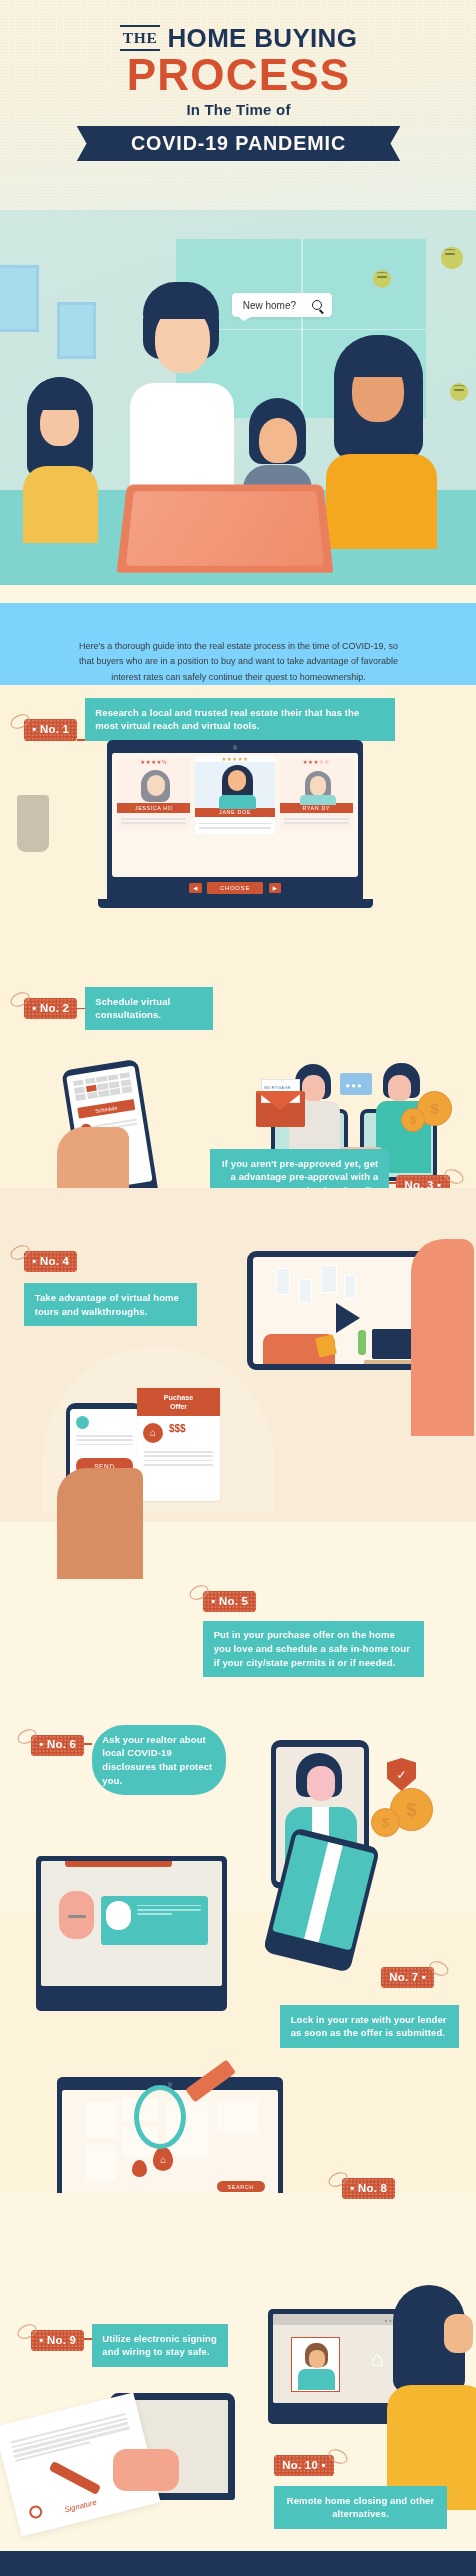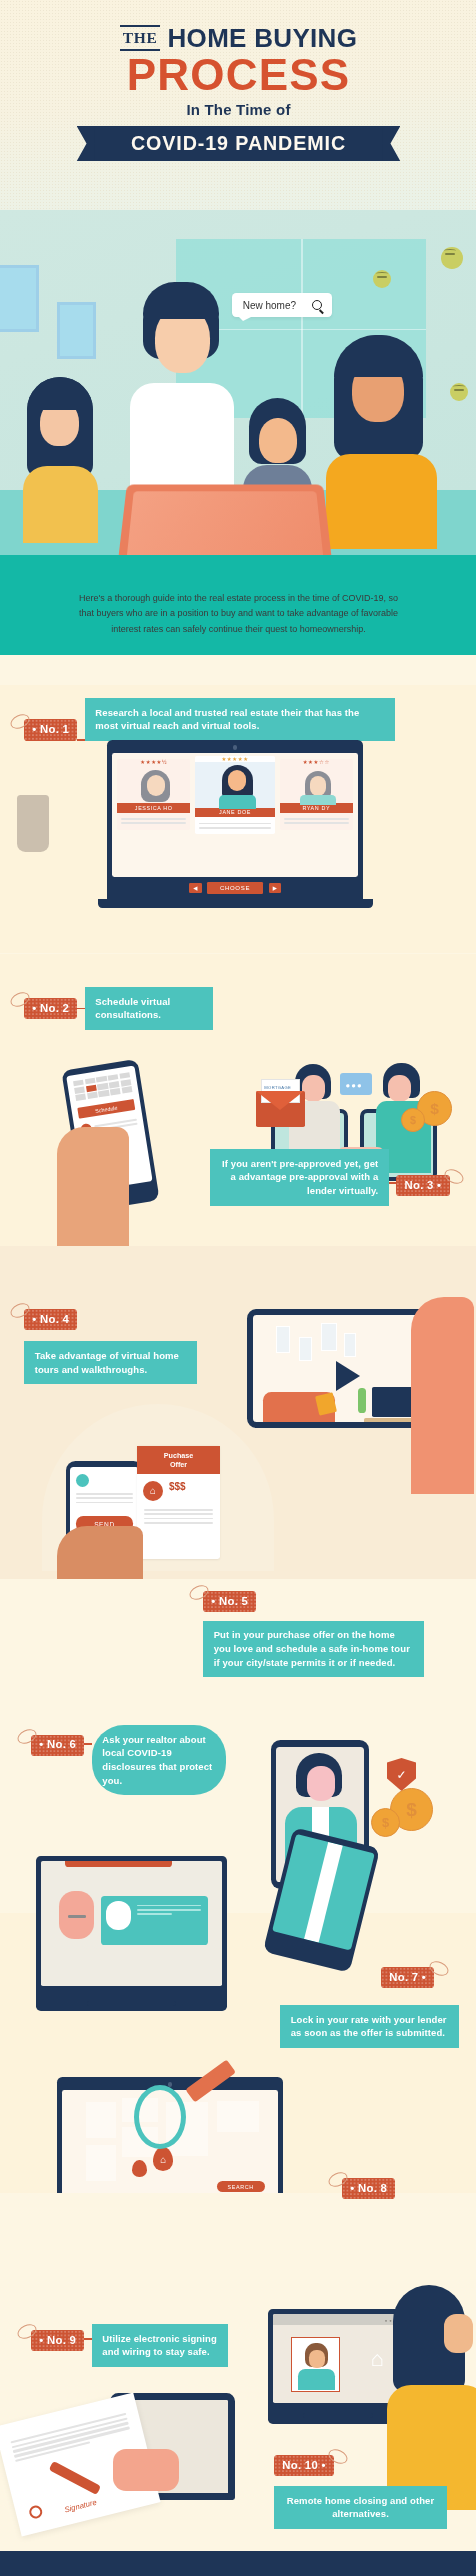--- a/index.html
+++ b/index.html
@@ -64,28 +64,28 @@
   .person { position:absolute; }
   .hair { position:absolute; background:#1e3557; }
   .face { position:absolute; border-radius:48% 48% 44% 44%; }
   .body-sh { position:absolute; border-radius:24px 24px 0 0; }
   .laptop-big { position:absolute; left:122px; top:269px; width:206px; height:95px;
     background:#ea7f5d; border-radius:7.2px 7.2px 2.4px 2.4px; transform:perspective(358px) rotateX(22deg); }
   .laptop-big:after{ content:""; position:absolute; left:8.3px; top:8.3px; right:8.3px; bottom:7.2px;
     background:linear-gradient(120deg,#f4a183,#ef8d6c); border-radius:4.2px; }
 
   
-  .intro { position:absolute; left:0; top:555px; width:477px; height:100px; background:#14b8a6; }
+  .intro { position:absolute; left:0; top:603px; width:477px; height:100px; background:#7dd3fc; }
   .intro p { width:334px; margin:36px auto 0; text-align:center; font-size:9px; line-height:1.7; color:#3b3b3b; }
 
   
   .sec { position:absolute; left:0; width:477px; }
   .s1 { top:685px; height:268px; background:#fdf3db; }
   .s2 { top:954px; height:292px; background:#fdf3db; }
-  .s3 { top:1246px; height:334px; background:#f9ecd6; }
+  .s3 { top:1188px; height:334px; background:#f9ecd6; }
   .s4 { top:1579px; height:334px; background:#fdf6e3; }
   .s5 { top:1913px; height:280px; background:#fdf3db; }
   .s6 { top:2193px; height:358px; background:#fdf6e3; }
   .footerbar { position:absolute; left:0; top:2551px; width:477px; height:25px; background:#1e3557; }
 
   
   .tag { position:relative; display:inline-block; background:#cd5433; color:#fff;
     font-size:11.3px; font-weight:bold; border-radius:3.6px; padding:4.8px 8.3px 5.4px; line-height:1; letter-spacing:0.3px; }
   .tag:after{ content:""; position:absolute; inset:0; border-radius:3.6px;
     background-image:radial-gradient(rgba(255,255,255,.30) 0.6px, transparent 0.8px);

